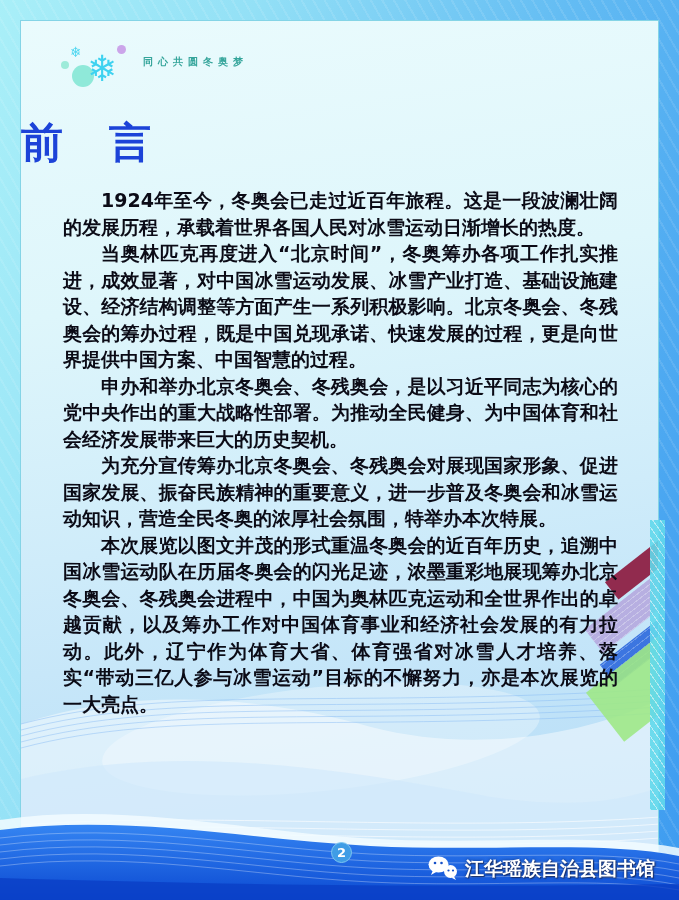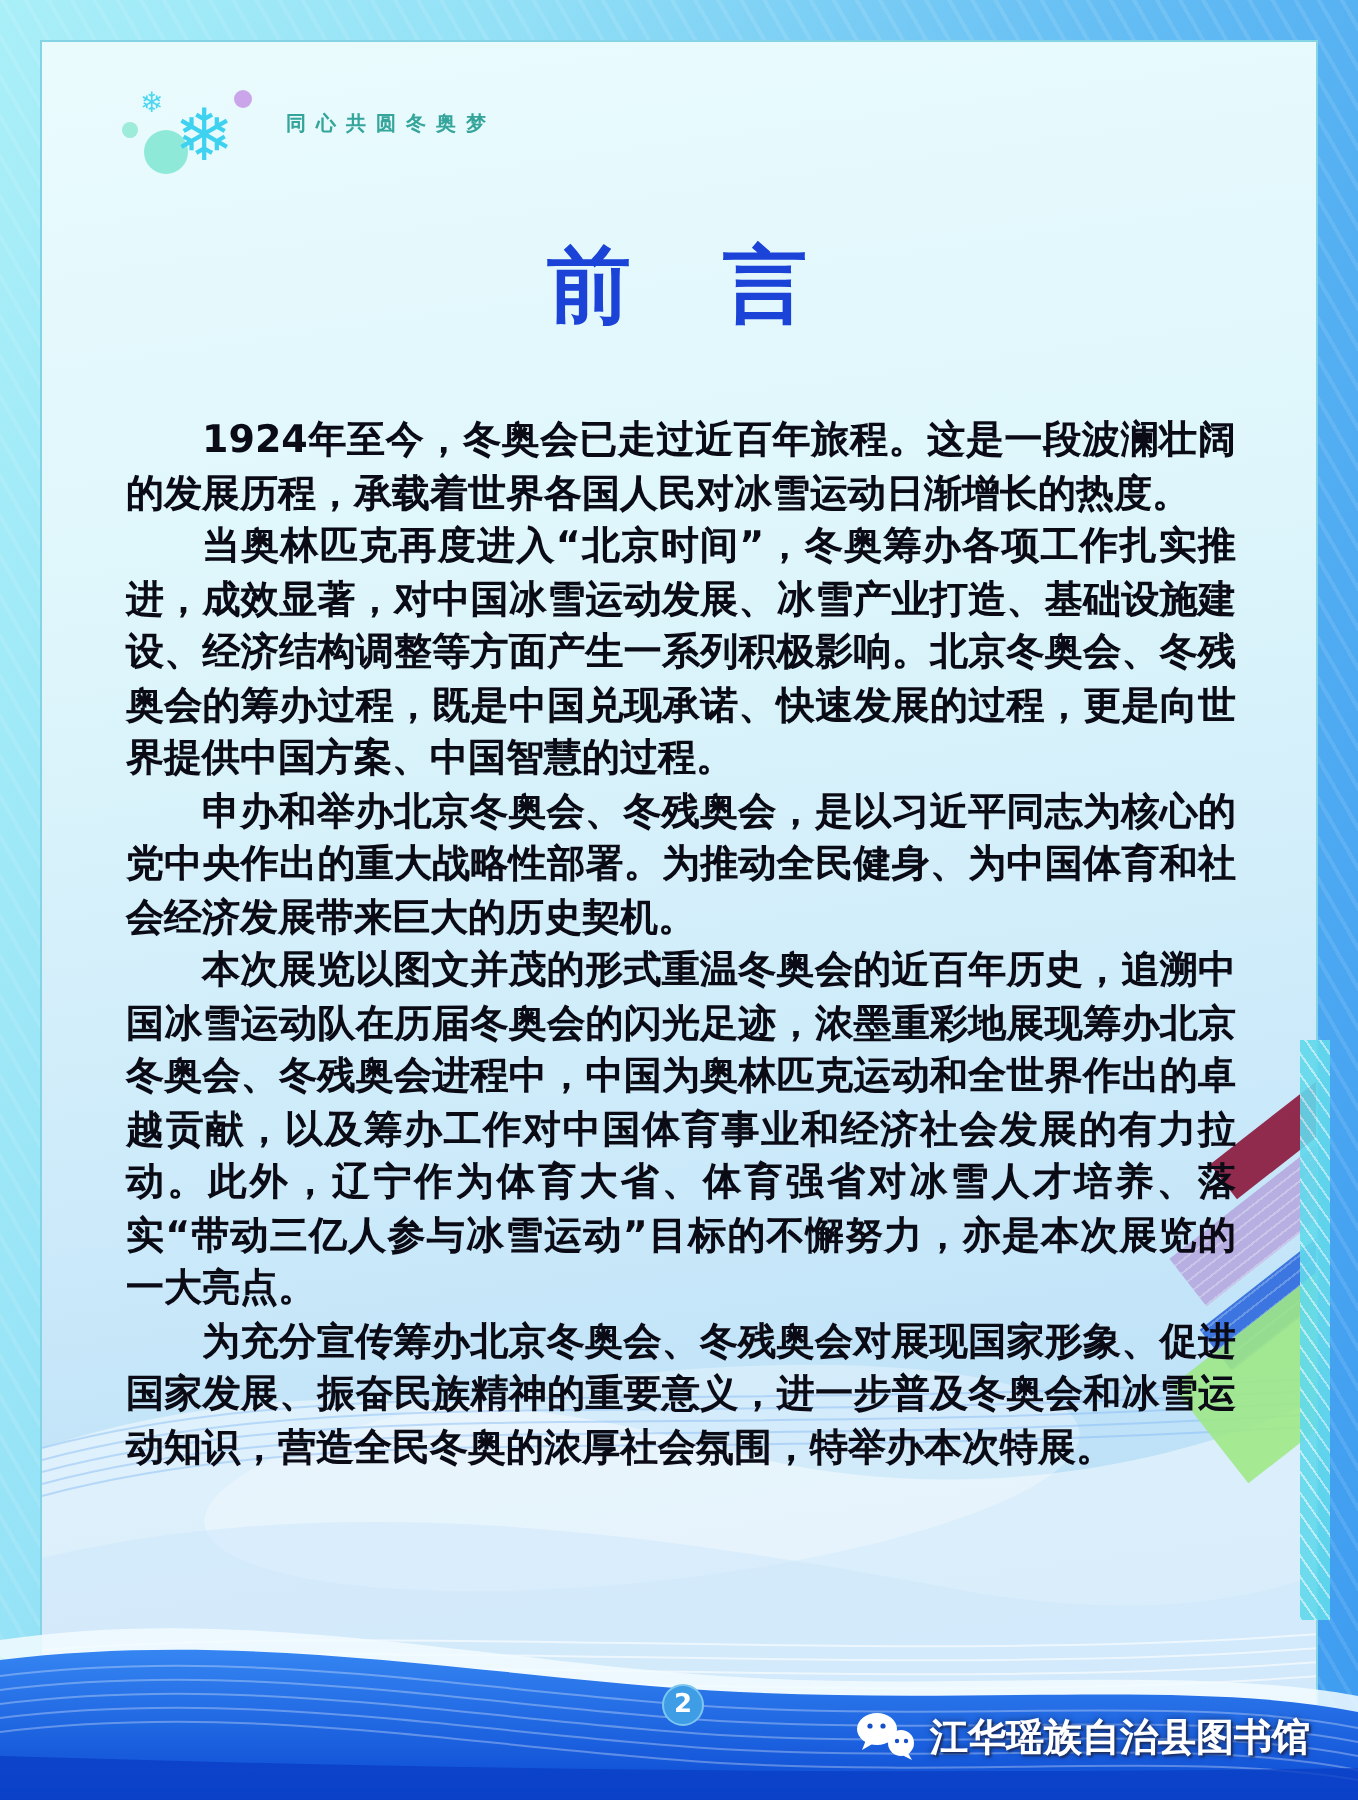--- a/index.html
+++ b/index.html
@@ -31,25 +31,25 @@
   .dot{position:absolute;border-radius:50%;}
   .dot-teal-big{left:13px;top:20px;width:22px;height:22px;background:#8fe9d9;}
   .dot-teal-small{left:2px;top:16px;width:8px;height:8px;background:#9debd9;}
   .dot-purple{left:58px;top:0px;width:9px;height:9px;background:#cba5ea;}
   .logo-text{margin-left:8px;padding-top:6px;}
   .logo-title{font-size:15px;font-weight:800;color:#2b66d6;letter-spacing:.5px;white-space:nowrap;}
   .logo-sub{font-size:10px;font-weight:700;color:#35a59b;letter-spacing:5px;margin-top:4px;white-space:nowrap;}
   
   .page-title{
     position:absolute;left:0;right:0;top:94px;z-index:3;
-    text-align:center;font-size:42px;font-weight:900;color:#1c43d8;
+    font-size:42px;font-weight:900;color:#1c43d8;
     letter-spacing:2px;
   }
   
-  .body-text{position:absolute;left:42px;right:40px;top:166px;z-index:3;margin-top:20px;}
+  .body-text{position:absolute;left:42px;right:40px;top:166px;z-index:3;}
   .body-text p{
     margin:0;text-indent:2em;text-align:justify;
     font-size:19px;line-height:26.5px;font-weight:700;color:#0b0b16;
   }
   
   .deco-svg{position:absolute;left:0;right:0;bottom:0;height:240px;z-index:1;}
   
   .stripe{position:absolute;z-index:2;transform:rotate(-38deg);}
   .stripe-maroon{left:578px;top:522px;width:120px;height:22px;background:#8e2144;opacity:.95;}
   .stripe-purple{left:556px;top:556px;width:160px;height:30px;background:#b5a6dd;opacity:.85;
@@ -128,22 +128,22 @@
       <div class="logo-sub">同心共圆冬奥梦</div>
     </div>
   </div>
 
   <div class="page-title">前　言</div>
 
   <div class="body-text">
     <p>1924年至今，冬奥会已走过近百年旅程。这是一段波澜壮阔的发展历程，承载着世界各国人民对冰雪运动日渐增长的热度。</p>
     <p>当奥林匹克再度进入“北京时间”，冬奥筹办各项工作扎实推进，成效显著，对中国冰雪运动发展、冰雪产业打造、基础设施建设、经济结构调整等方面产生一系列积极影响。北京冬奥会、冬残奥会的筹办过程，既是中国兑现承诺、快速发展的过程，更是向世界提供中国方案、中国智慧的过程。</p>
     <p>申办和举办北京冬奥会、冬残奥会，是以习近平同志为核心的党中央作出的重大战略性部署。为推动全民健身、为中国体育和社会经济发展带来巨大的历史契机。</p>
+    <p>为充分宣传筹办北京冬奥会、冬残奥会对展现国家形象、促进国家发展、振奋民族精神的重要意义，进一步普及冬奥会和冰雪运动知识，营造全民冬奥的浓厚社会氛围，特举办本次特展。</p>
     <p>本次展览以图文并茂的形式重温冬奥会的近百年历史，追溯中国冰雪运动队在历届冬奥会的闪光足迹，浓墨重彩地展现筹办北京冬奥会、冬残奥会进程中，中国为奥林匹克运动和全世界作出的卓越贡献，以及筹办工作对中国体育事业和经济社会发展的有力拉动。此外，辽宁作为体育大省、体育强省对冰雪人才培养、落实“带动三亿人参与冰雪运动”目标的不懈努力，亦是本次展览的一大亮点。</p>
-    <p>为充分宣传筹办北京冬奥会、冬残奥会对展现国家形象、促进国家发展、振奋民族精神的重要意义，进一步普及冬奥会和冰雪运动知识，营造全民冬奥的浓厚社会氛围，特举办本次特展。</p>
   </div>
 </div>
 
 <div class="edge-strip"></div>
 <div class="wedge"></div>
 
 <svg class="band-svg" viewBox="0 0 679 110" preserveAspectRatio="none">
   <defs>
     <linearGradient id="gb" x1="0" y1="0" x2="0" y2="1">
       <stop offset="0" stop-color="#3585f2"></stop>

